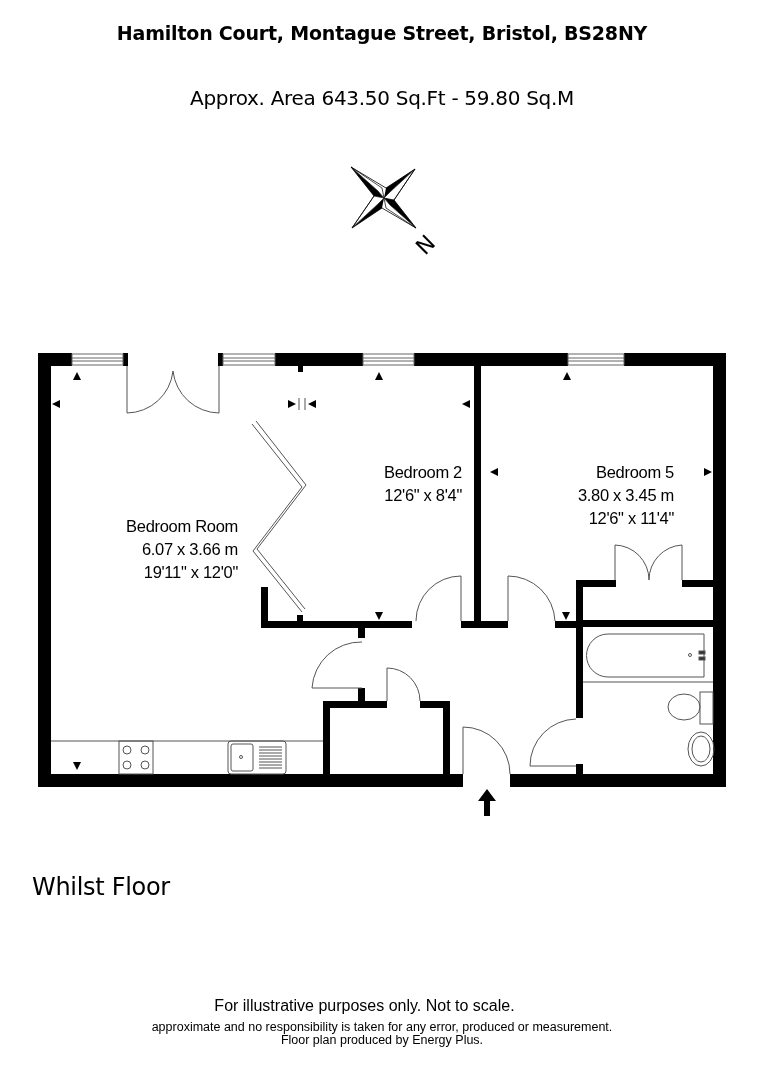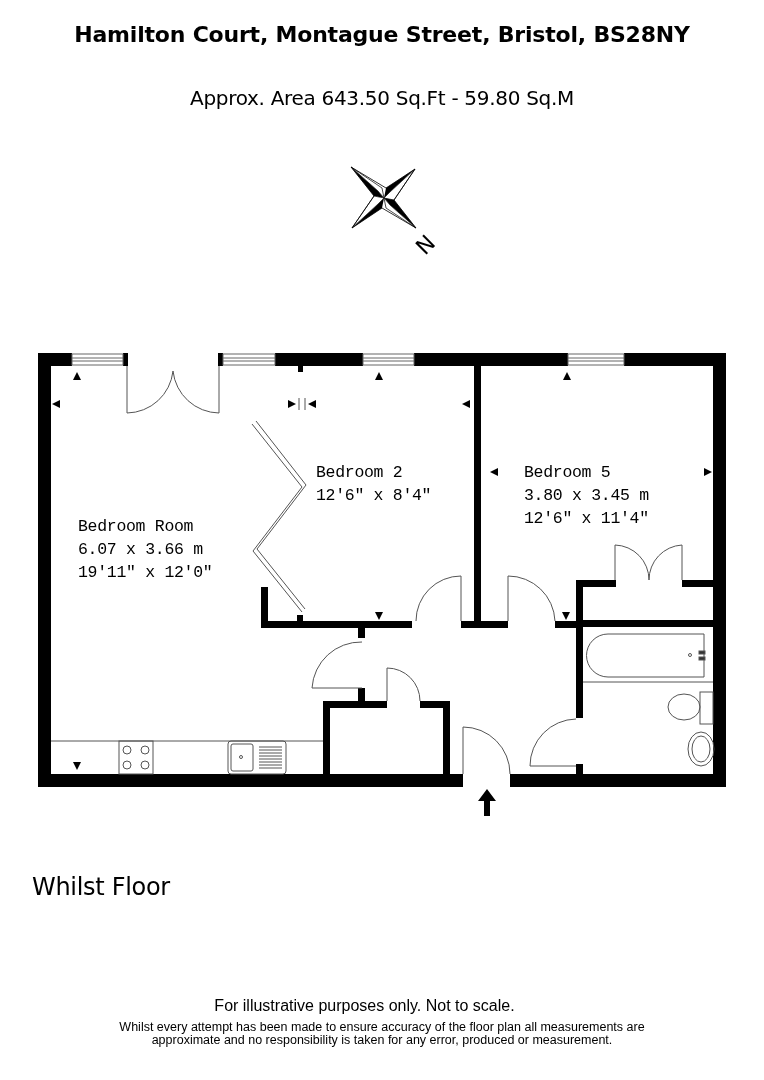--- a/index.html
+++ b/index.html
@@ -1,20 +1,20 @@
 <!DOCTYPE html>
 <html><head>
   <meta charset="utf-8">
   <style>
     html, body { margin: 0; padding: 0; background: #ffffff; }
     body { width: 764px; height: 1080px; position: relative; overflow: hidden; font-family: "Liberation Sans", sans-serif; color: #000; }
-    .title { position: absolute; left: 0; width: 764px; top: 22px; text-align: center; font-family: "DejaVu Sans", sans-serif; font-weight: bold; font-size: 22px; letter-spacing: -0.2px; }
+    .title { position: absolute; left: 0; width: 764px; top: 22px; text-align: center; font-family: "DejaVu Sans", sans-serif; font-weight: bold; font-size: 19px; letter-spacing: -0.2px; }
     .subtitle { position: absolute; left: 0; width: 764px; top: 58px; text-align: center; font-family: "DejaVu Sans", sans-serif; font-size: 20px; letter-spacing: -0.3px; margin-top: 28px; }
     svg.plan { position: absolute; left: 0; top: 0; }
-    .room-label { position: absolute; text-align: left; font-family: Liberation Mono, monospace; font-size: 16.5px; line-height: 23px; letter-spacing: -0.3px; }
+    .room-label { position: absolute; text-align: right; font-family: Liberation Sans, sans-serif; font-size: 16.5px; line-height: 23px; letter-spacing: -0.3px; }
     .room-label div { white-space: nowrap; }
     .floor-label { position: absolute; left: 32px; top: 873px; font-family: "DejaVu Sans", sans-serif; font-size: 24px; letter-spacing: -0.3px; }
     .disc1 { position: absolute; left: 0; width: 729px; top: 997px; text-align: center; font-size: 16px; }
     .disc2 { position: absolute; left: 0; width: 764px; top: 1021px; text-align: center; font-size: 12.5px; line-height: 13px; }
   </style>
 </head>
 <body>
 
 <div class="title">Hamilton Court, Montague Street, Bristol, BS28NY</div>
 <div class="subtitle">Approx. Area 643.50 Sq.Ft - 59.80 Sq.M</div>
@@ -191,15 +191,15 @@
 <div class="room-label" style="left:524px; top:461px; width:150px;">
   <div>Bedroom 5</div>
   <div>3.80 x 3.45 m</div>
   <div>12'6" x 11'4"</div>
 </div>
 
 <div class="floor-label">Whilst Floor</div>
 
 <div class="disc1">For illustrative purposes only. Not to scale.</div>
 <div class="disc2">
-  <div>Whilst every attempt has been made to ensure accuracy of the floor plan all measurements are</div>
   <div>approximate and no responsibility is taken for any error, produced or measurement.</div>
+  <div>Floor plan produced by Energy Plus.</div>
 </div>
 
 </body></html>

